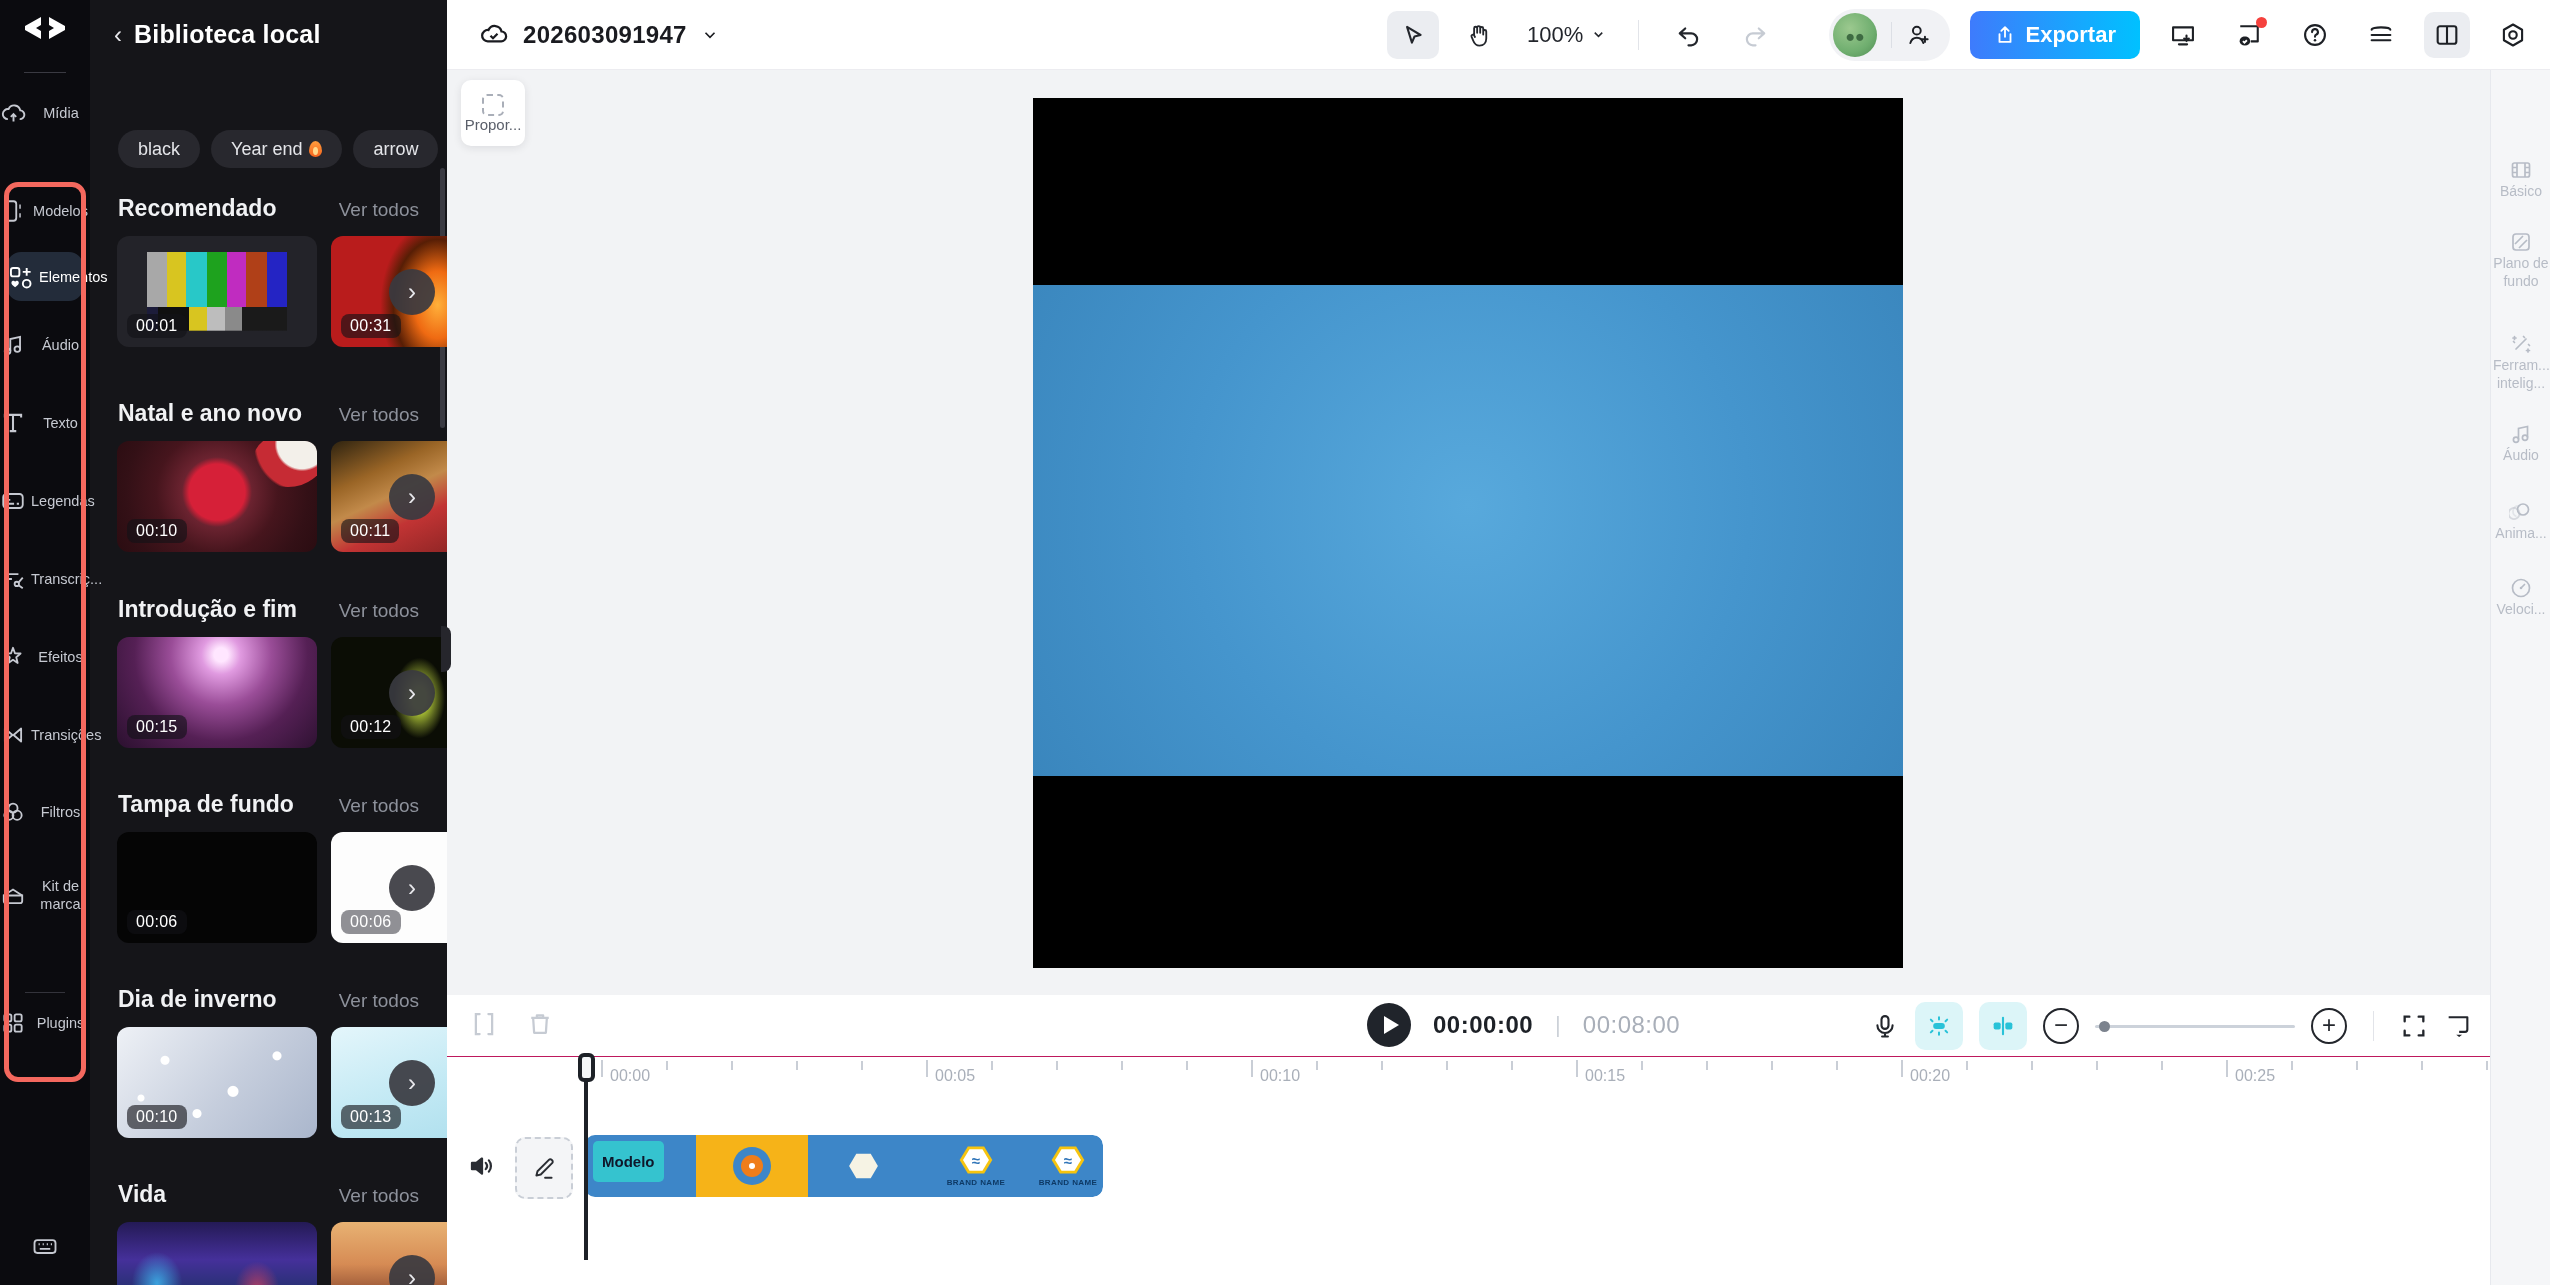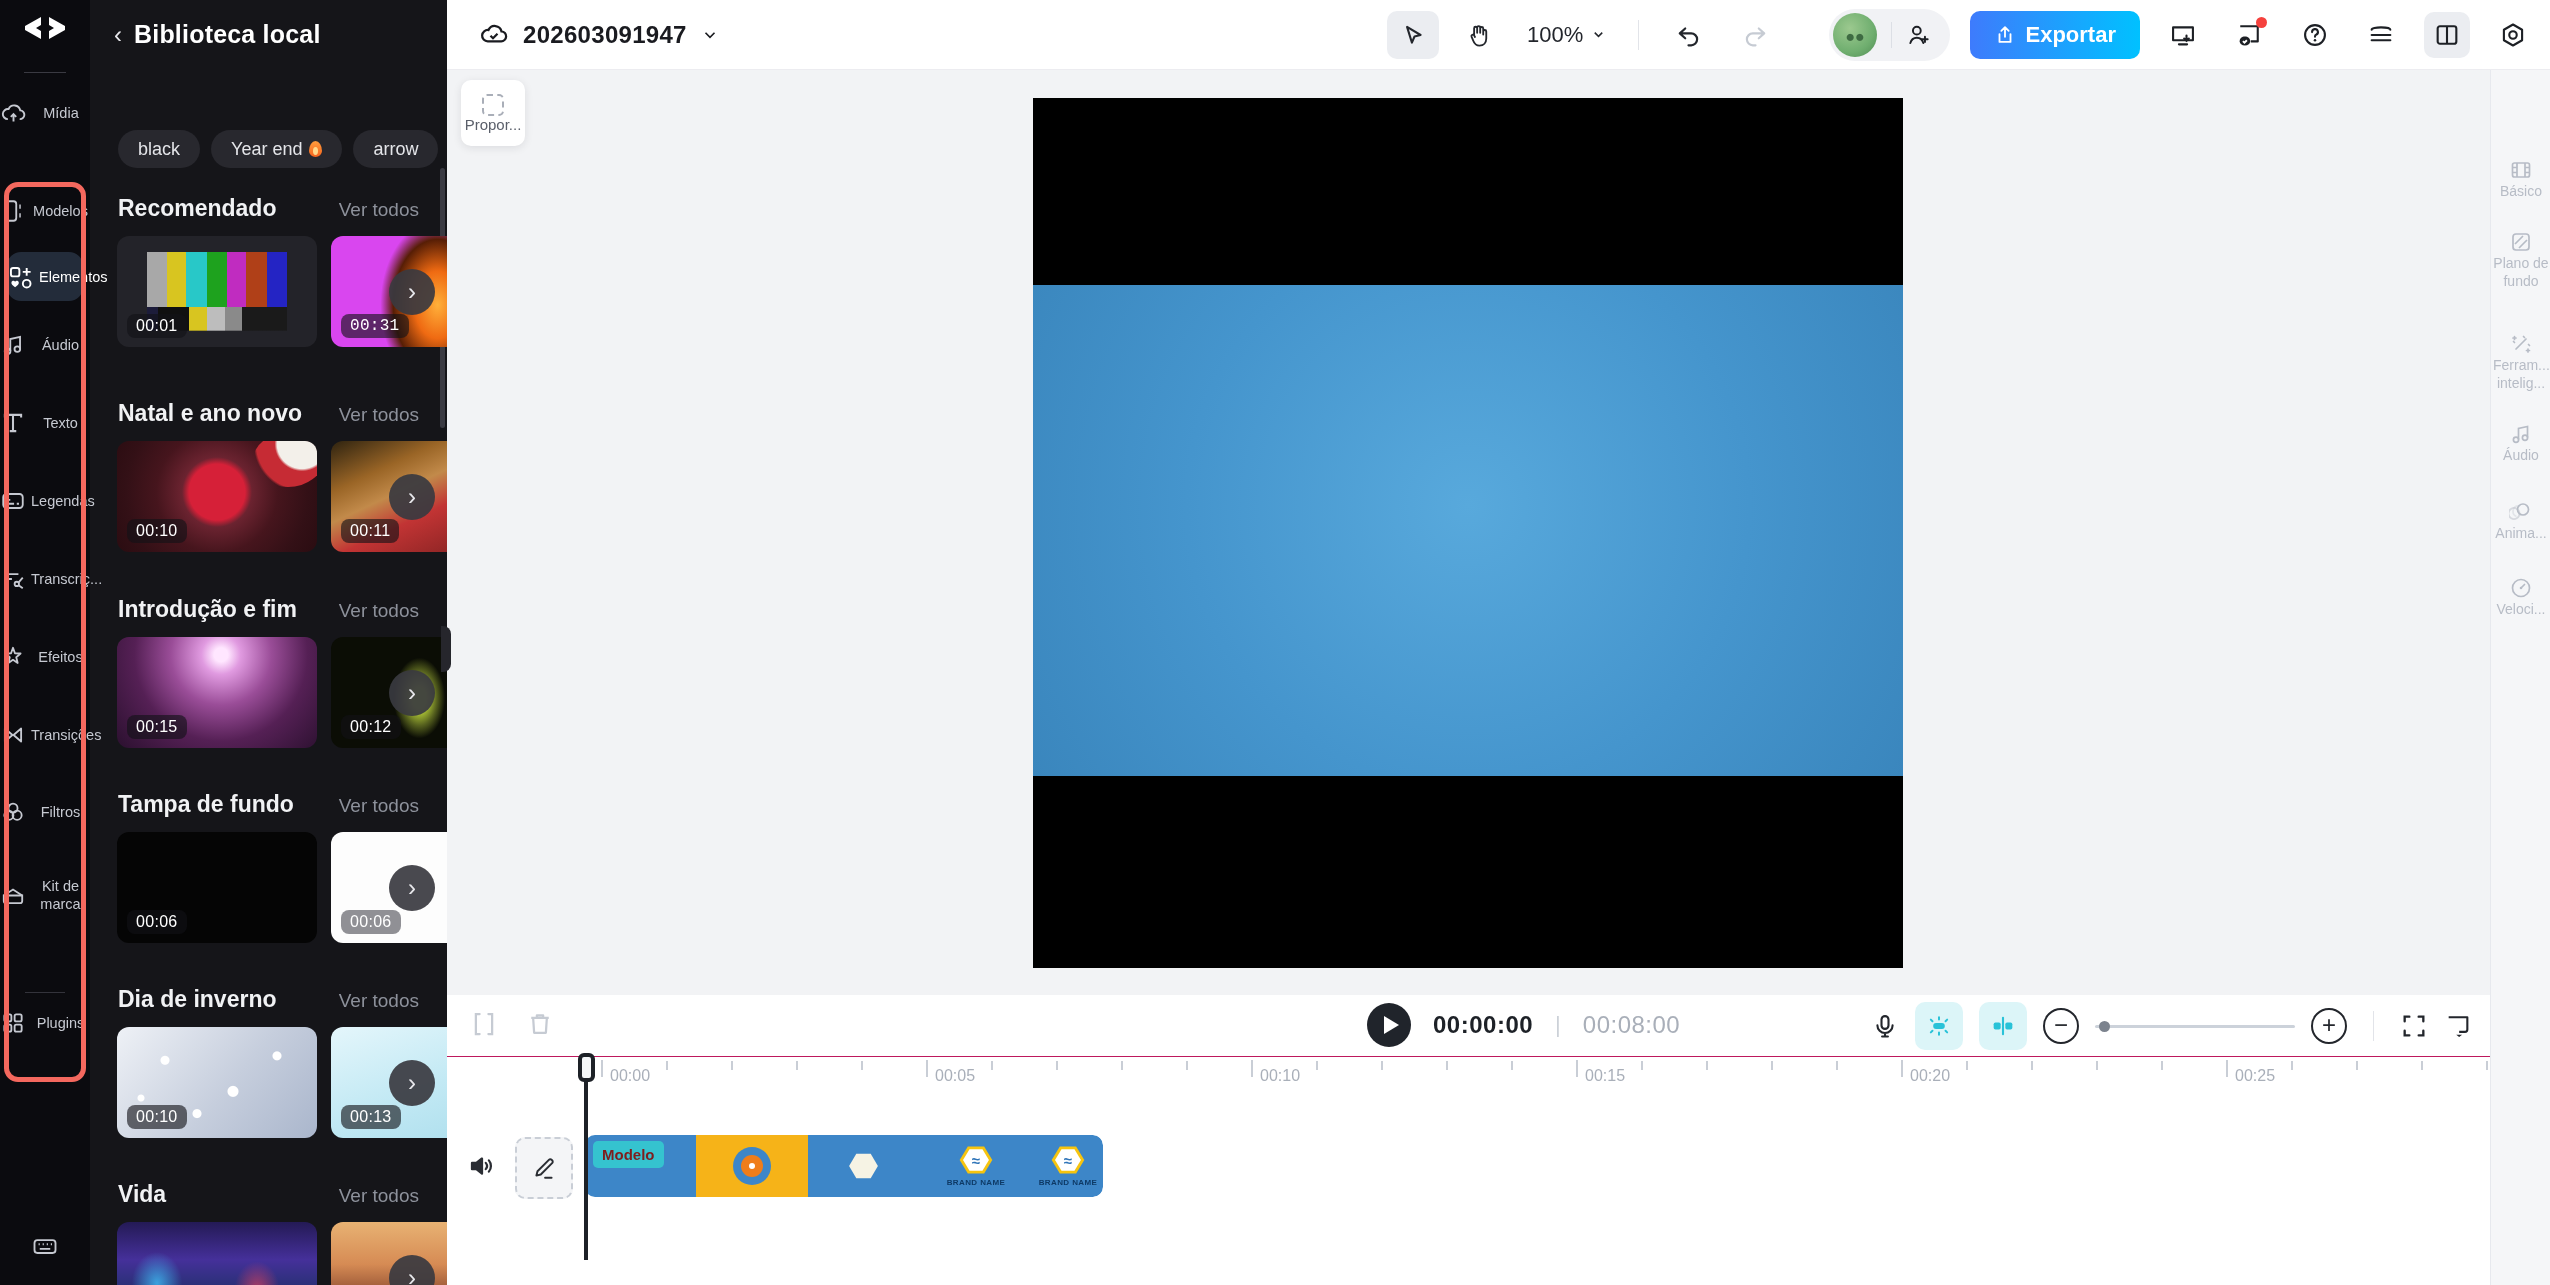--- a/index.html
+++ b/index.html
@@ -56,21 +56,21 @@
   .next-btn { position:absolute; right:12px; top:33px; width:46px; height:46px; border-radius:50%;
     background:rgba(58,58,64,.92); border:none; color:#e8e8ec; font-size:24px; cursor:pointer;
     display:flex; align-items:center; justify-content:center; z-index:3; }
 
   
   .t-colorbars { background:#232329; }
   .t-colorbars .bars { position:absolute; left:30px; right:30px; top:16px; bottom:16px;
     background:
       linear-gradient(90deg,#a8a8a8 0 14%,#d8c520 14% 28%,#28c8c8 28% 43%,#1ea21e 43% 57%,#c02cc0 57% 71%,#b04018 71% 86%,#2424c4 86% 100%) top/100% 70% no-repeat,
       linear-gradient(90deg,#1c1c3a 0 8%,#101010 8% 30%,#d8c520 30% 43%,#bdbdbd 43% 56%,#8a8a8a 56% 68%,#1a1a1a 68% 100%) bottom/100% 30% no-repeat; }
-  .t-fire { background:#d946ef;font-family:Liberation Mono, monospace; }
+  .t-fire { background:#b91c1c; }
   .t-fire::before { content:""; position:absolute; inset:0;
     background:radial-gradient(55% 95% at 82% 62%, #ffb03a 0%, #ef6a12 32%, #571e05 62%, rgba(9,5,3,0) 80%); }
   .t-wreath { background:radial-gradient(circle at 50% 46%, #d62038 0 24%, #6b2330 30%, #46151d 52%, #331016 78%, #2a0c11 100%); }
   .t-wreath::after { content:""; position:absolute; right:-6px; top:-8px; width:70px; height:54px;
     background:radial-gradient(circle at 70% 20%, #f3f0ea 0 38%, #c62b34 42% 70%, rgba(0,0,0,0) 74%); border-radius:50%; }
   .t-gifts { background:linear-gradient(155deg,#2e2310 0%,#9a6526 30%,#c28a4a 48%,#c23434 68%,#8c2424 100%); }
   .t-tree { background:radial-gradient(circle at 52% 16%, #ffe6ff 0 5%, #e09ae0 14%, #9a4d98 36%, #552055 62%, #2a102e 100%); }
   .t-sparkgreen { background:#0b0d05; }
   .t-sparkgreen::before { content:""; position:absolute; inset:0;
     background:radial-gradient(30% 55% at 68% 55%, #c2dc3c 0 18%, #56611e 45%, rgba(11,13,5,0) 66%); }
@@ -172,22 +172,22 @@
   .track-area { position:absolute; left:0; top:104px; width:100%; height:186px; }
   .track-mute { position:absolute; left:20px; top:52px; color:#2a2d33; cursor:pointer; }
   .track-pencil { position:absolute; left:68px; top:38px; width:58px; height:62px; border:2px dashed #c9ced6;
     border-radius:10px; background:#f4f5f7; display:flex; align-items:center; justify-content:center;
     font-size:24px; color:#2a2d33; cursor:pointer; }
   .clip-strip { position:absolute; left:138px; top:36px; width:518px; height:62px; border-radius:10px;
     overflow:hidden; display:flex; cursor:pointer; }
   .seg { position:relative; height:100%; display:flex; align-items:center; justify-content:center; flex:none; }
   .seg.blue { background:#3d86c8; }
   .seg.yellow { background:#f6b318; }
-  .modelo-badge { position:absolute; top:6px; left:8px; background:#35c3cf; color:#7f1d1d; font-size:15px; font-weight:bold;
-    padding:5px 9px; border-radius:5px;text-align:right; }
+  .modelo-badge { position:absolute; top:6px; left:8px; background:#35c3cf; color:#0f172a; font-size:15px; font-weight:bold;
+    padding:12px 9px; border-radius:5px;text-align:right; }
   .target { width:38px; height:38px; border-radius:50%; background:#3d86c8; display:flex; align-items:center; justify-content:center; }
   .target .mid { width:22px; height:22px; border-radius:50%; background:#ef7d1a; display:flex; align-items:center; justify-content:center; }
   .target .dot { width:6px; height:6px; border-radius:50%; background:#fff; }
   .hex { clip-path:polygon(26% 5%, 74% 5%, 98% 50%, 74% 95%, 26% 95%, 2% 50%); }
   .hex-white { width:30px; height:27px; background:#f6f3e4; }
   .brand-wrap { display:flex; flex-direction:column; align-items:center; gap:3px; }
   .hex-gold { width:34px; height:30px; background:#f6c40f; display:flex; align-items:center; justify-content:center; }
   .hex-inner { width:27px; height:24px; background:#fff; display:flex; align-items:center; justify-content:center;
     color:#2f74b8; font-size:15px; font-weight:bold; }
   .brand-name { font-size:8px; font-weight:bold; color:#0e3a66; letter-spacing:.4px; white-space:nowrap; }

